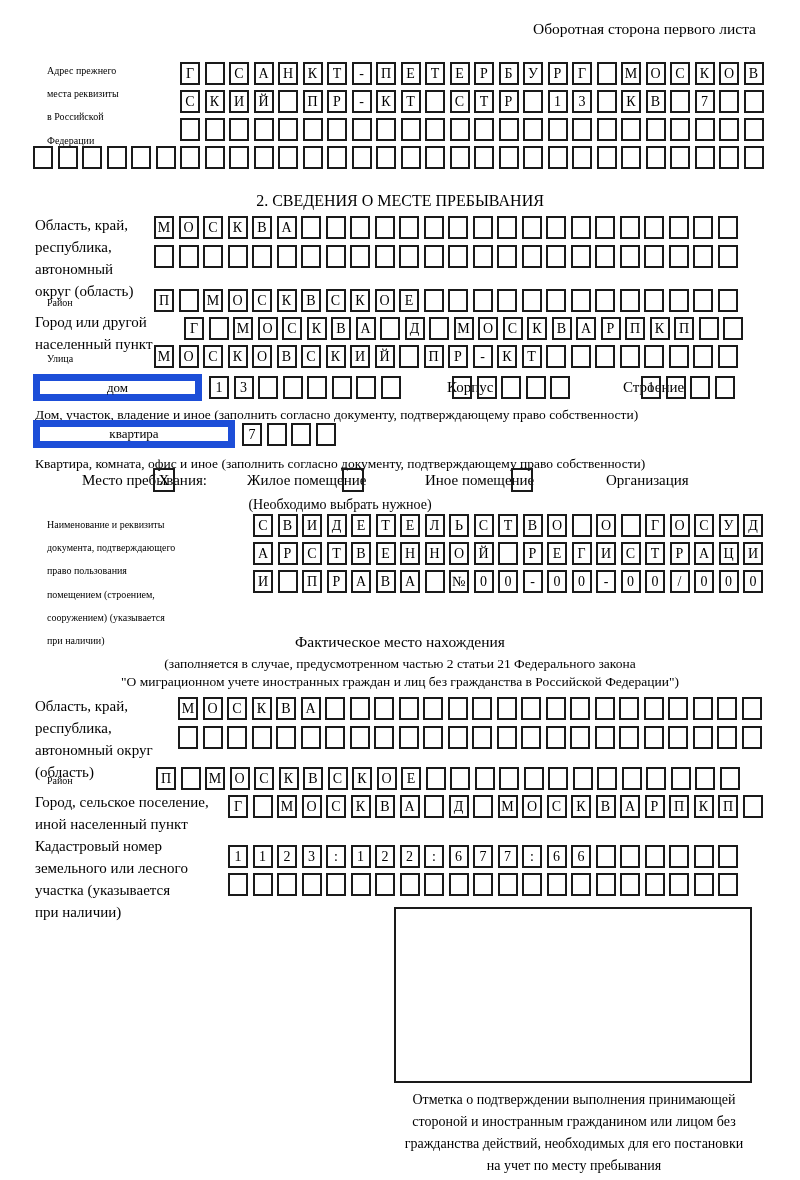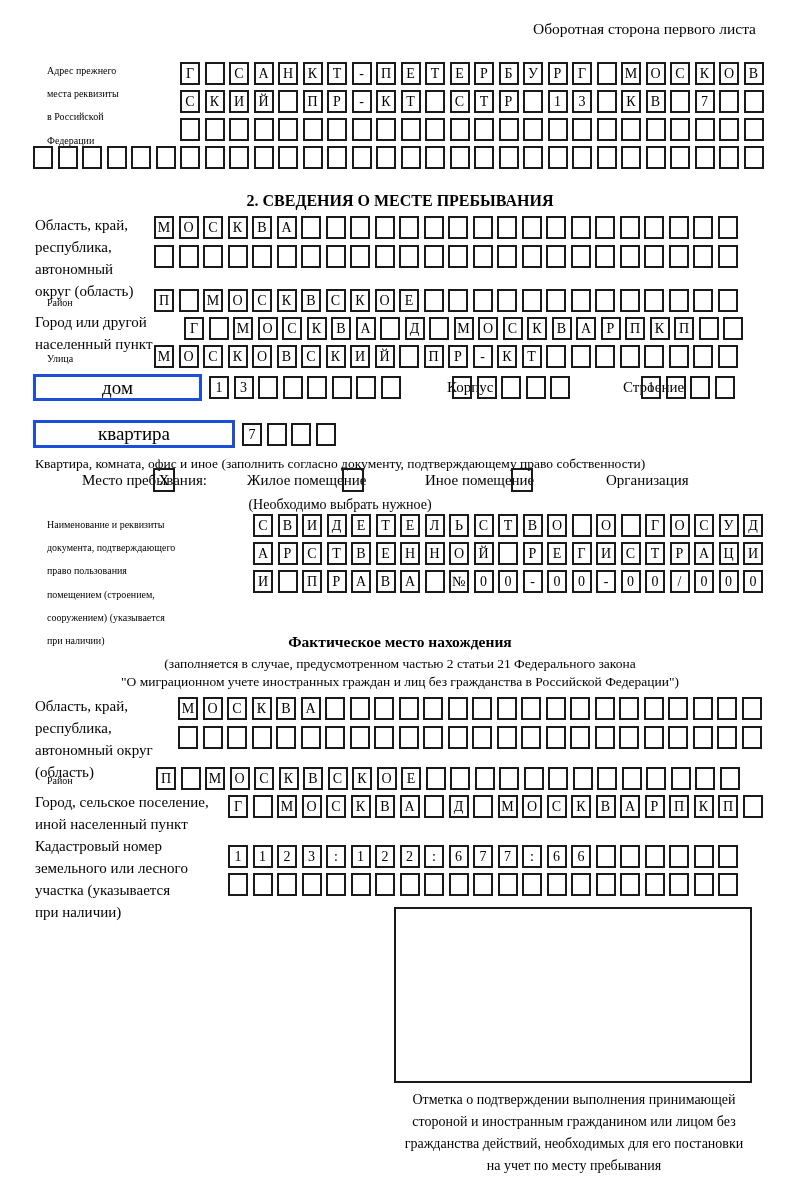--- a/index.html
+++ b/index.html
@@ -20,25 +20,25 @@
     flex: 0 0 20px;
     width: 20px; height: 23px;
     border: 2px solid #1a1a1a;
     display: flex; align-items: center; justify-content: center;
     font-size: 14px; line-height: 1;
   }
   .lbl { font-size: 10px; line-height: 23.2px; white-space: nowrap; margin-left: 12px; }
   .lbl2 { font-size: 15px; line-height: 22px; white-space: nowrap; }
   .note { font-size: 13.5px; line-height: 17px; }
   .center { left: 0; width: 800px; text-align: center; }
-  .bold { font-weight: bold; }
+  .bold { font-weight: normal; }
   .wordbox {
-    border: 3px solid #1d4ed8;
+    border: 7px solid #1d4ed8;
     display: flex; align-items: center; justify-content: center;
-    font-size: 19px;
+    font-size: 13px;
     text-align: right;
   }
   .chk {
     width: 22px; height: 24px;
     border: 2px solid #1a1a1a;
     display: flex; align-items: center; justify-content: center;
     font-size: 15px;
   }
   .inline-lbl { font-size: 15px; white-space: nowrap; padding-left: 47px; }
   .stamp-box { border: 2px solid #1a1a1a; background: #fff; }
@@ -333,20 +333,21 @@
       <span class="cell"></span>
       <span class="cell"></span>
     </div>
   <div class="abs inline-lbl" style="left:576px; top:379px;">Строение</div>
   <div class="abs cells" style="left:641px; top:376px;">
       <span class="cell">1</span>
       <span class="cell"></span>
       <span class="cell"></span>
       <span class="cell"></span>
     </div>
+  <div class="abs note" style="left:35px; top:406px;">Дом, участок, владение и иное (заполнить согласно документу, подтверждающему право собственности)</div>
 
   <div class="abs wordbox" style="left:33px; top:420px; width:202px; height:28px;">квартира</div>
   <div class="abs cells" style="left:242px; top:423px;">
       <span class="cell">7</span>
       <span class="cell"></span>
       <span class="cell"></span>
       <span class="cell"></span>
     </div>
   <div class="abs note" style="left:35px; top:455px;">Квартира, комната, офис и иное (заполнить согласно документу, подтверждающему право собственности)</div>
 

